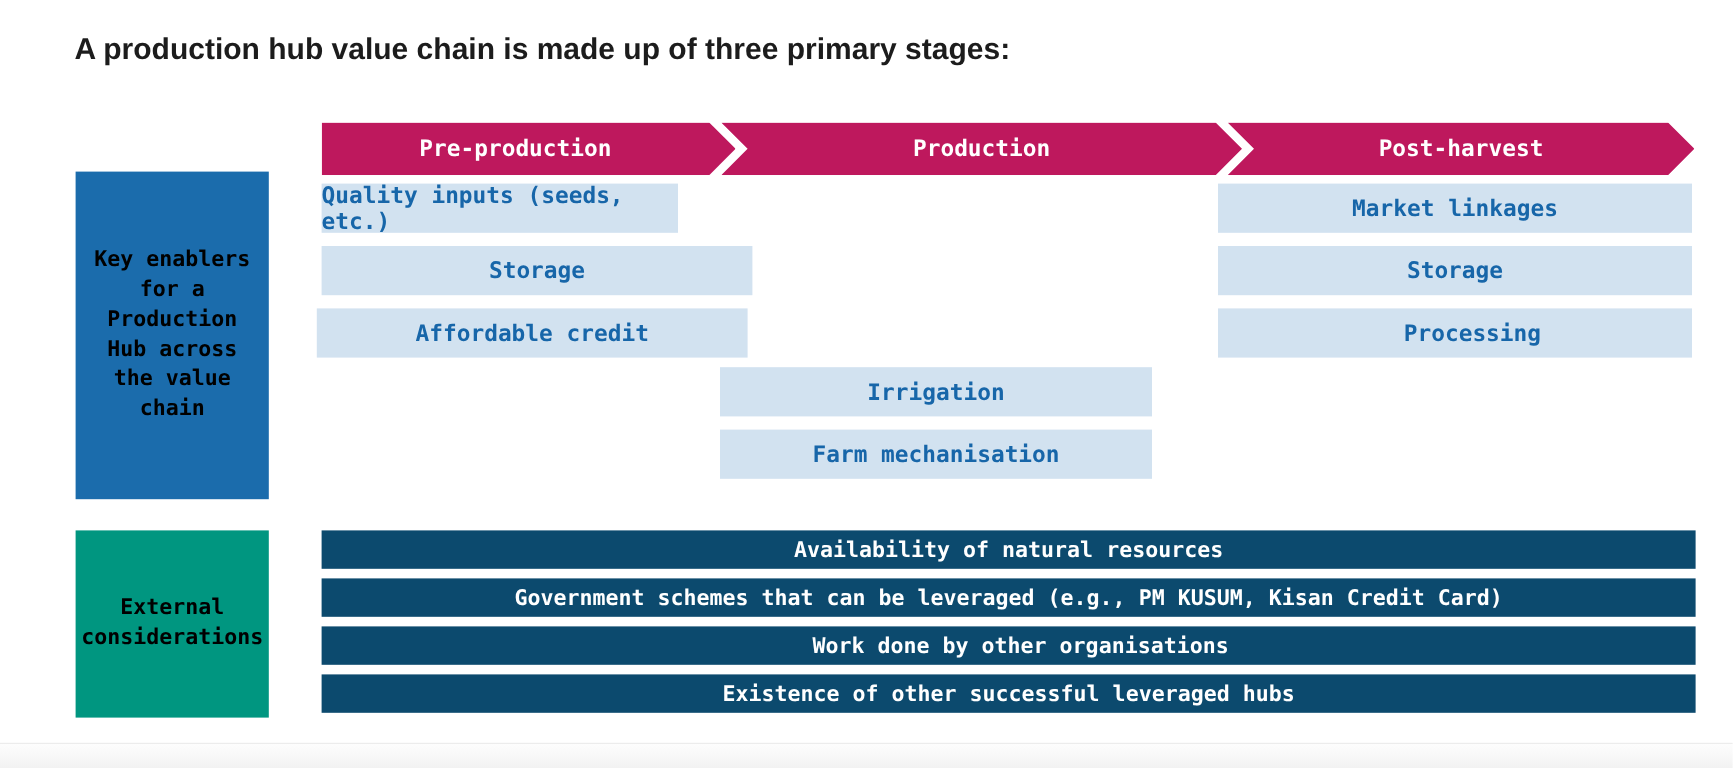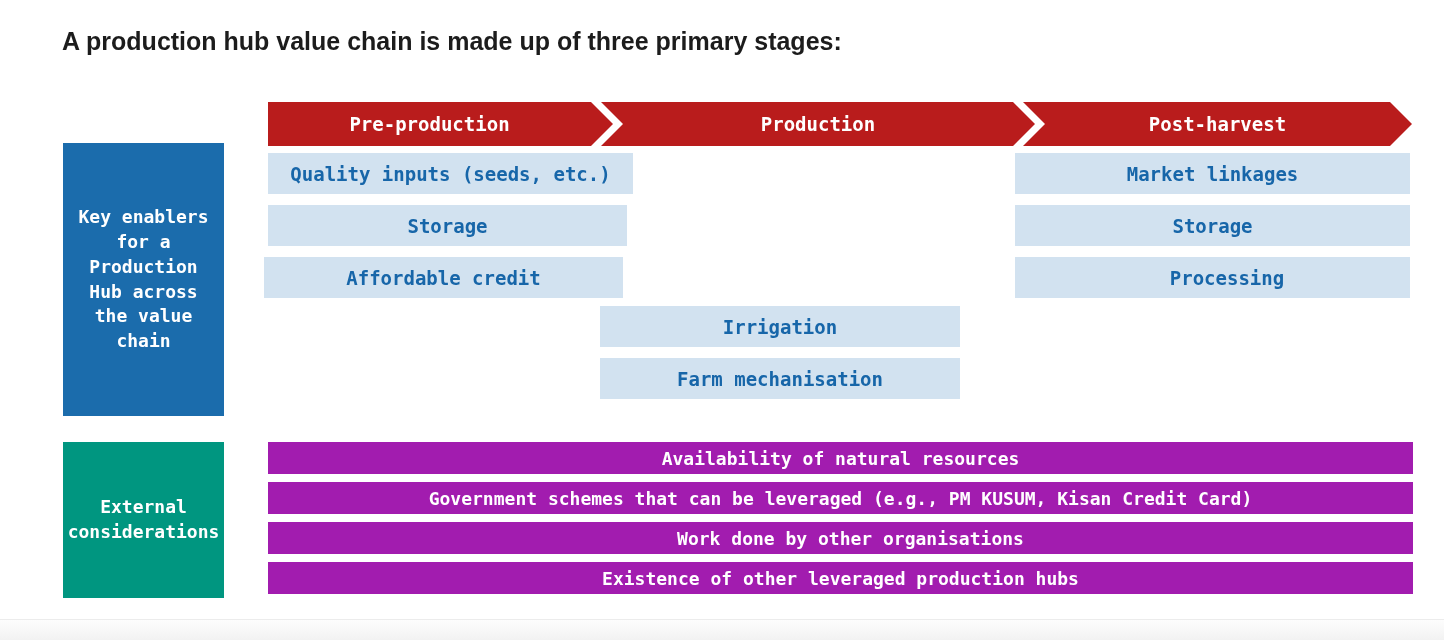--- a/index.html
+++ b/index.html
@@ -10,48 +10,48 @@
   }
   .abs{position:absolute;box-sizing:border-box;}
   
   .title{
     left:62px;top:27px;width:1100px;
     font-family:Liberation Sans, sans-serif;
     font-weight:700;font-size:25px;color:#1c1c1c;letter-spacing:0px;
   }
   
   .stage{
-    top:102px;height:44px;background:#b91c1c;color:#ffffff;
+    top:102px;height:44px;background:#be185d;color:#ffffff;
     display:flex;align-items:center;justify-content:center;
     font-size:19px;font-weight:700;letter-spacing:0px;
   }
   .stage.first{
     clip-path:polygon(0 0, calc(100% - 22px) 0, 100% 50%, calc(100% - 22px) 100%, 0 100%);
     padding-right:22px;
   }
   .stage.mid{
     clip-path:polygon(0 0, calc(100% - 22px) 0, 100% 50%, calc(100% - 22px) 100%, 0 100%, 22px 50%);
   }
   
   .ebox{
     height:41px;background:#d2e2f0;color:#1766a9;
     display:flex;align-items:center;justify-content:center;
     font-size:19px;font-weight:700;
   }
   
   .side{
-    left:63px;width:161px;color:#ffffff;
+    left:63px;width:161px;color:#000000;
     display:flex;align-items:center;justify-content:center;text-align:center;
     font-size:18px;font-weight:700;line-height:1.38;white-space:pre-line;
   }
   .side.blue{top:143px;height:273px;background:#1b6cac;}
   .side.green{top:442px;height:156px;background:#009680;}
   
   .gbar{
-    left:268px;width:1145px;height:32px;background:#a21caf;color:#ffffff;
+    left:268px;width:1145px;height:32px;background:#0c4a6e;color:#ffffff;
     display:flex;align-items:center;justify-content:center;
     font-size:18px;font-weight:700;
   }
   
   .page-edge{
     left:0;top:619px;width:1444px;height:21px;
     background:linear-gradient(180deg,#fdfdfd,#f2f2f2);
     border-top:1px solid #ececec;
   }
 </style>
@@ -72,34 +72,34 @@
 
 <div class="abs side blue">
   <span>Key enablers
 for a
 Production
 Hub across
 the value
 chain</span>
 </div>
 
-<div class="abs ebox" style="left:268px;top:153px;width:365px;">Quality inputs (seeds, etc.)</div>
+<div class="abs ebox" style="left:268px;top:153px;width:297px;">Quality inputs (seeds, etc.)</div>
 <div class="abs ebox" style="left:268px;top:205px;width:359px;">Storage</div>
 <div class="abs ebox" style="left:264px;top:257px;width:359px;">Affordable credit</div>
 
 <div class="abs ebox" style="left:600px;top:306px;width:360px;">Irrigation</div>
 <div class="abs ebox" style="left:600px;top:358px;width:360px;">Farm mechanisation</div>
 
 <div class="abs ebox" style="left:1015px;top:153px;width:395px;">Market linkages</div>
 <div class="abs ebox" style="left:1015px;top:205px;width:395px;">Storage</div>
 <div class="abs ebox" style="left:1015px;top:257px;width:395px;padding-left:29px;">Processing</div>
 
 <div class="abs side green">
   <span>External
 considerations</span>
 </div>
 
 <div class="abs gbar" style="top:442px;">Availability of natural resources</div>
 <div class="abs gbar" style="top:482px;">Government schemes that can be leveraged (e.g., PM KUSUM, Kisan Credit Card)</div>
 <div class="abs gbar" style="top:522px;padding-left:20px;">Work done by other organisations</div>
-<div class="abs gbar" style="top:562px;">Existence of other leveraged production hubs</div>
+<div class="abs gbar" style="top:562px;">Existence of other successful leveraged hubs</div>
 
 <div class="abs page-edge"></div>
 
 </body></html>

